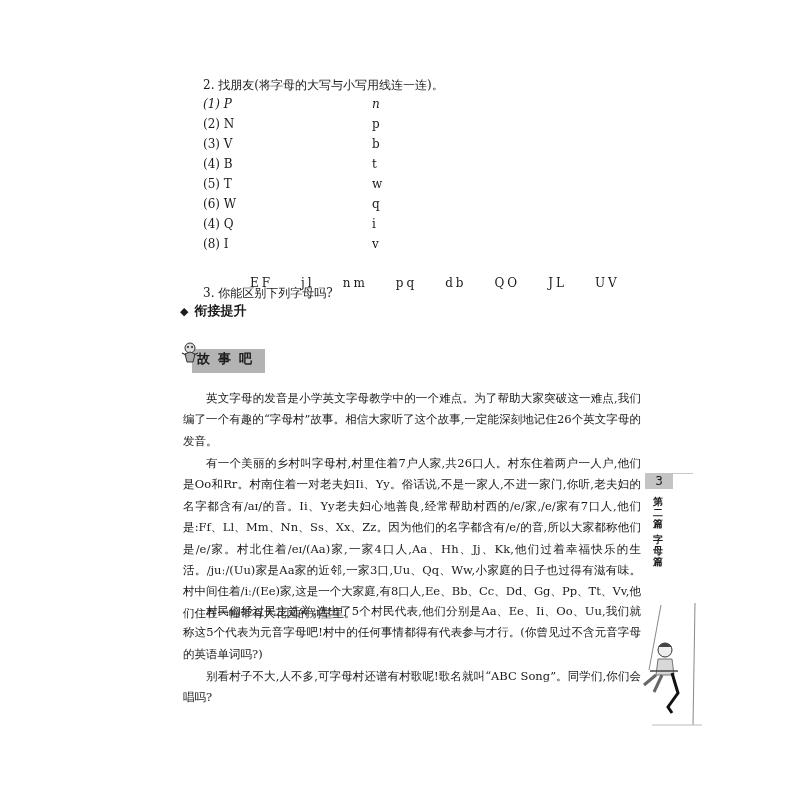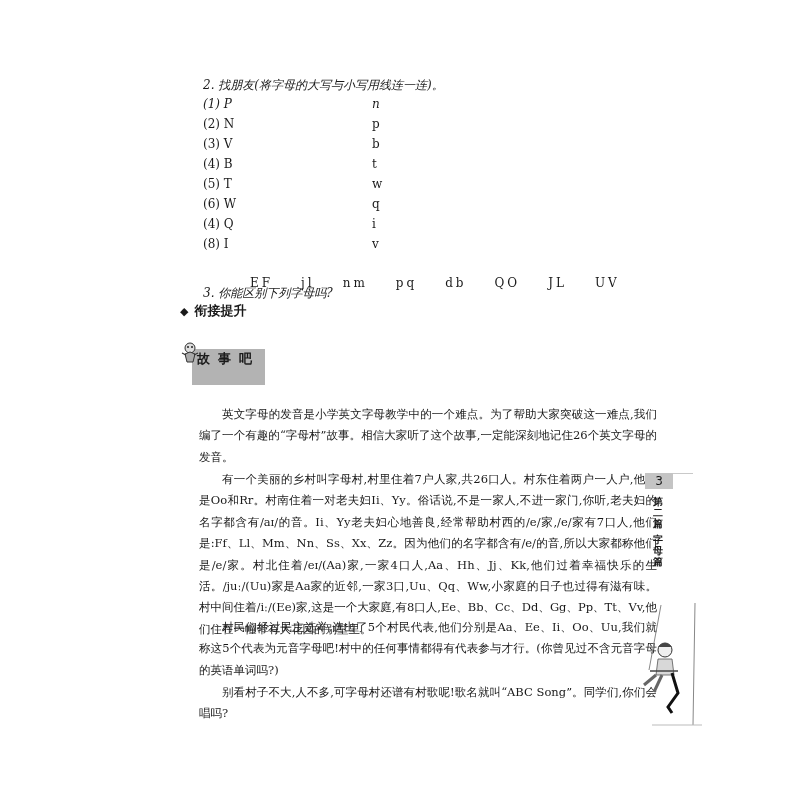--- a/index.html
+++ b/index.html
@@ -2,40 +2,40 @@
 <html><head>
   <meta charset="utf-8">
   <style>
     html, body { margin: 0; padding: 0; background: #ffffff; }
     body {
       width: 800px; height: 800px; position: relative; overflow: hidden;
       font-family: "DejaVu Serif", "Liberation Serif", serif;
       color: #1a1a1a;
     }
     .abs { position: absolute; }
-    .q-title { font-size: 12px; left: 203px; white-space: nowrap; font-style: italic; }
+    .q-title { font-size: 12px; left: 203px; white-space: nowrap; }
     .pair { left: 203px; font-size: 12px; width: 200px; height: 16px; }
     .pair .up { position: absolute; left: 0; white-space: nowrap; }
     .pair .low { position: absolute; left: 169px; }
     .letters { left: 250px; top: 276px; font-size: 12px; white-space: nowrap; text-align: right; }
     .letters span { display: inline-block; margin-right: 28px; letter-spacing: 3px; }
     .section-head {
       left: 180px; top: 302px; font-family: "DejaVu Sans", "Liberation Sans", sans-serif;
       font-weight: bold; font-size: 13px; white-space: nowrap;
     }
     .section-head .diamond { display: inline-block; margin-right: 6px; font-size: 11px; }
     .story-box {
-      left: 192px; top: 349px; width: 73px; height: 36px; background: #b3b3b3;
+      left: 192px; top: 349px; width: 73px; height: 24px; background: #b3b3b3;
       font-family: "DejaVu Sans", "Liberation Sans", sans-serif; font-size: 13px;
       letter-spacing: 8px; line-height: 20px; text-align: center; font-weight: bold;
     }
     .story-icon { left: 178px; top: 340px; width: 24px; height: 24px; }
     .para {
       left: 183px; width: 458px; font-size: 11.5px; line-height: 21.4px;
-      text-align: justify; text-indent: 2em; margin: 16px;
+      text-align: justify; text-indent: 2em; margin: 0;
     }
     .tab {
       left: 645px; top: 473px; width: 28px; height: 16px; background: #c4c4c4;
       font-family: "DejaVu Sans", "Liberation Sans", sans-serif; font-size: 12px;
       text-align: center; line-height: 16px;
     }
     .tab-line { left: 673px; top: 473px; width: 20px; height: 1px; background: #c9c9c9; }
     .vert {
       left: 651px; font-size: 10px; width: 14px; line-height: 11px; text-align: center;
       font-weight: bold;

